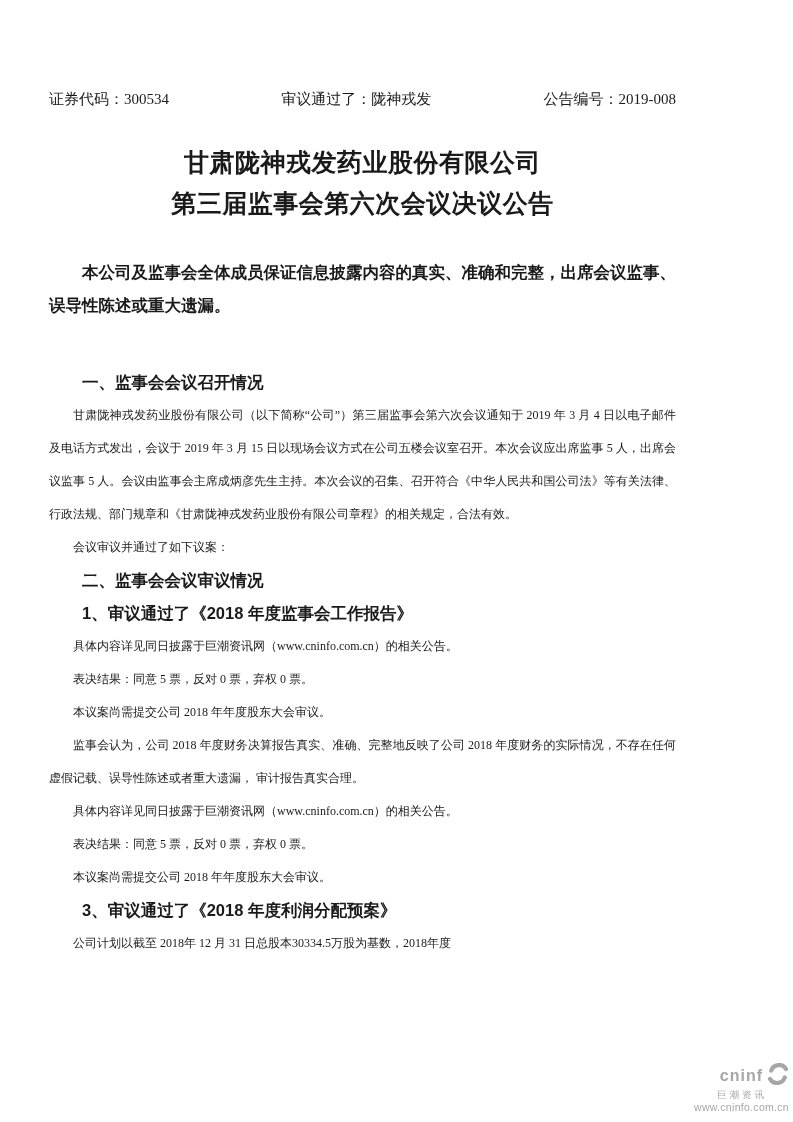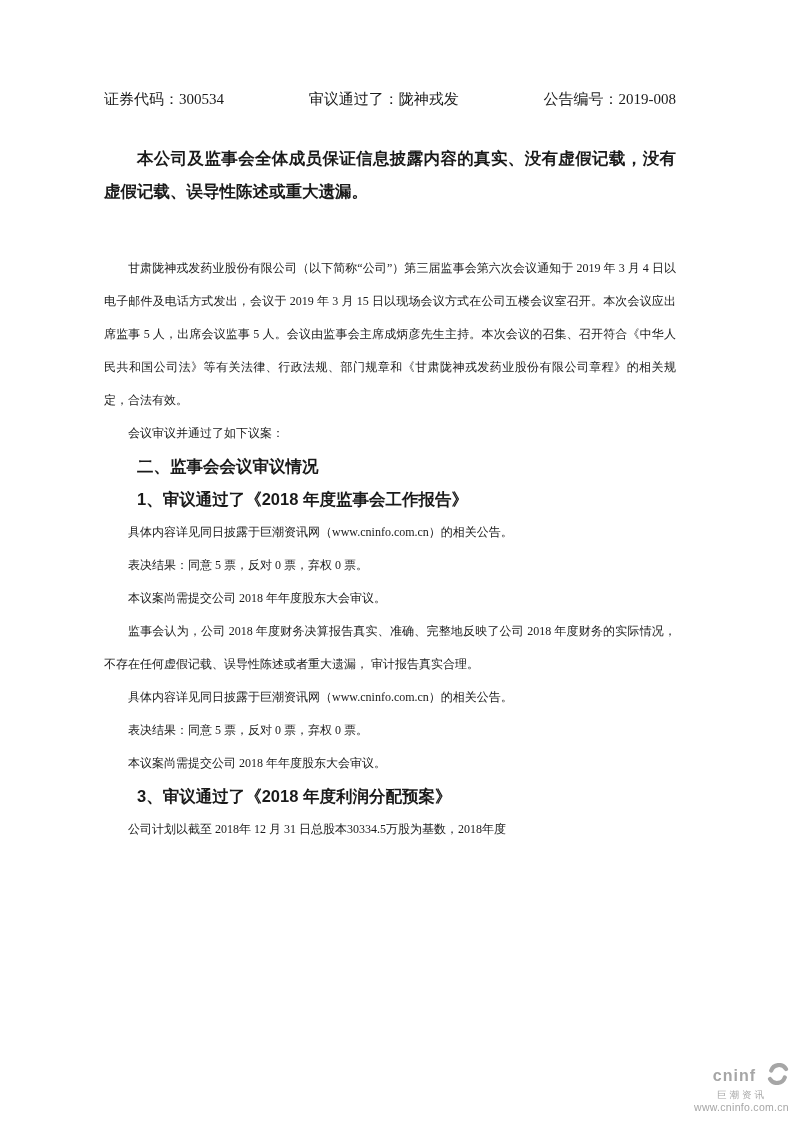--- a/index.html
+++ b/index.html
@@ -10,21 +10,21 @@
     position: relative;
     font-family: "Liberation Serif", "DejaVu Serif", serif;
     color: #1a1a1a;
     overflow: hidden;
   }
   .page {
     position: absolute;
     top: 0; left: 0;
     width: 793px;
     height: 1122px;
-    padding: 88px 117px 0 104px;
+    padding: 88px 117px 0 49px;
     box-sizing: border-box;
   }
   .header-row {
     display: flex;
     justify-content: space-between;
     align-items: baseline;
     font-size: 15px;
     line-height: 22px;
     white-space: nowrap;
   }
@@ -65,21 +65,21 @@
     bottom: 8px;
     text-align: right;
     font-family: "Liberation Sans", "DejaVu Sans", sans-serif;
     line-height: 1.1;
     user-select: none;
   }
   .footer-brand-row {
     display: flex;
     align-items: center;
     justify-content: flex-end;
-    gap: 11px;
+    gap: 4px;
   }
   .footer-brand {
     font-weight: bold;
     font-size: 16px;
     letter-spacing: 1px;
   }
   .footer-swirl { display: inline-block; }
   .footer-cn {
     font-size: 9.5px;
     letter-spacing: 3px;
@@ -94,24 +94,29 @@
 <body>
 
 <div class="page">
 
   <div class="header-row">
     <span>证券代码：300534</span>
     <span>审议通过了：陇神戎发</span>
     <span>公告编号：2019-008</span>
   </div>
 
+  <div class="doc-title">
+    <div>甘肃陇神戎发药业股份有限公司</div>
+    <div>第三届监事会第六次会议决议公告</div>
+  </div>
 
-  <div class="disclaimer">本公司及监事会全体成员保证信息披露内容的真实、没有虚假记载，没有虚假记载、误导性陈述或重大遗漏。</div>
+  <div class="disclaimer">本公司及监事会全体成员保证信息披露内容的真实、准确和完整，出席会议监事、误导性陈述或重大遗漏。</div>
 
   <div class="blocks">
+      <div class="block heading">一、监事会会议召开情况</div>
       <div class="block body">甘肃陇神戎发药业股份有限公司（以下简称“公司”）第三届监事会第六次会议通知于 2019 年 3 月 4 日以电子邮件及电话方式发出，会议于 2019 年 3 月 15 日以现场会议方式在公司五楼会议室召开。本次会议应出席监事 5 人，出席会议监事 5 人。会议由监事会主席成炳彦先生主持。本次会议的召集、召开符合《中华人民共和国公司法》等有关法律、行政法规、部门规章和《甘肃陇神戎发药业股份有限公司章程》的相关规定，合法有效。</div>
       <div class="block body">会议审议并通过了如下议案：</div>
       <div class="block heading">二、监事会会议审议情况</div>
       <div class="block item">1、审议通过了《2018 年度监事会工作报告》</div>
       <div class="block body">具体内容详见同日披露于巨潮资讯网（www.cninfo.com.cn）的相关公告。</div>
       <div class="block body">表决结果：同意 5 票，反对 0 票，弃权 0 票。</div>
       <div class="block body">本议案尚需提交公司 2018 年年度股东大会审议。</div>
       <div class="block body">监事会认为，公司 2018 年度财务决算报告真实、准确、完整地反映了公司 2018 年度财务的实际情况，不存在任何虚假记载、误导性陈述或者重大遗漏， 审计报告真实合理。</div>
       <div class="block body">具体内容详见同日披露于巨潮资讯网（www.cninfo.com.cn）的相关公告。</div>
       <div class="block body">表决结果：同意 5 票，反对 0 票，弃权 0 票。</div>

